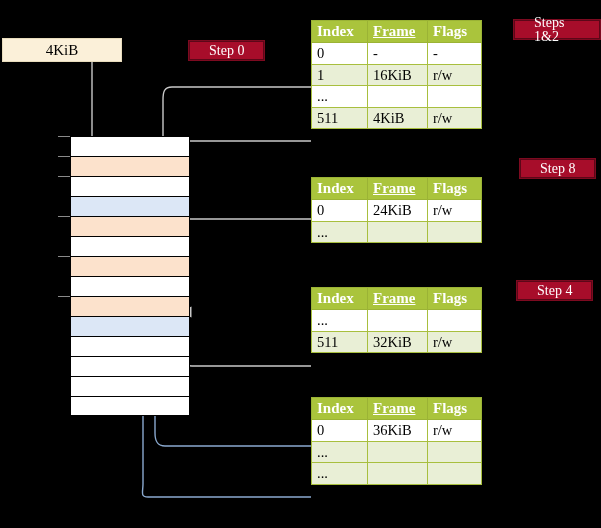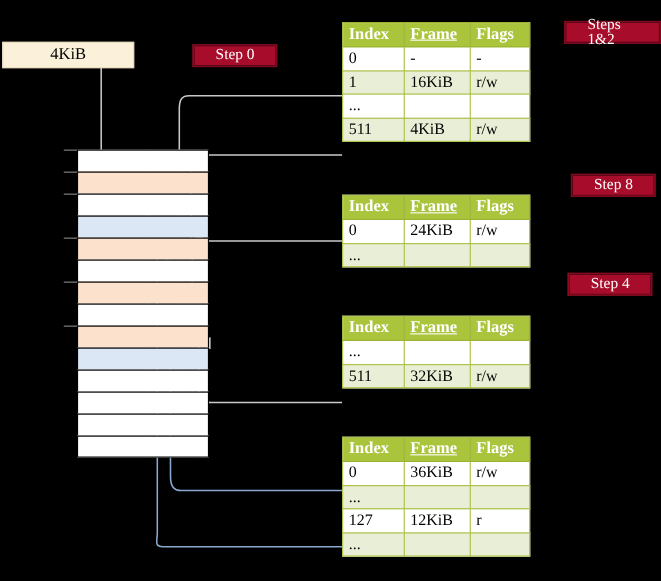--- a/index.html
+++ b/index.html
@@ -23,24 +23,24 @@
 
   
   .chip{
     position:absolute;height:19px;
     background:#a70d2a;color:#fff;
     border:1px solid #7d0a20;
     display:flex;align-items:center;justify-content:center;
     font-size:14px;padding:0 20px;line-height:1;
     box-shadow:0 0 0 1px #5c0718 inset;
   }
-  .chip-step0{left:175px;top:40px;}
+  .chip-step0{left:188px;top:40px;}
   .chip-steps12{left:513px;top:19px;}
   .chip-step3{left:519px;top:158px;}
-  .chip-step4{left:516px;top:248px;}
+  .chip-step4{left:516px;top:280px;}
 
   
   .memcol{position:absolute;left:70px;top:136px;width:120px;height:280px;}
   .memrow{
     position:relative;height:20px;box-sizing:border-box;
     border:1px solid #000;border-bottom:none;background:#fff;
   }
   .memrow:last-child{border-bottom:1px solid #000;}
   .memrow.peach{background:#fce2cc;}
   .memrow.blue{background:#dce7f6;}
@@ -244,25 +244,20 @@
         <tr>
           <td class="c-idx">0</td>
           <td class="c-frm">36KiB</td>
           <td class="c-flg">r/w</td>
         </tr>
         <tr class="alt">
           <td class="c-idx">...</td>
           <td class="c-frm"></td>
           <td class="c-flg"></td>
         </tr>
-        <tr>
-          <td class="c-idx">127</td>
-          <td class="c-frm">12KiB</td>
-          <td class="c-flg">r</td>
-        </tr>
         <tr class="alt">
           <td class="c-idx">...</td>
           <td class="c-frm"></td>
           <td class="c-flg"></td>
         </tr>
       </tbody>
   </table>
 
 </div>
 

